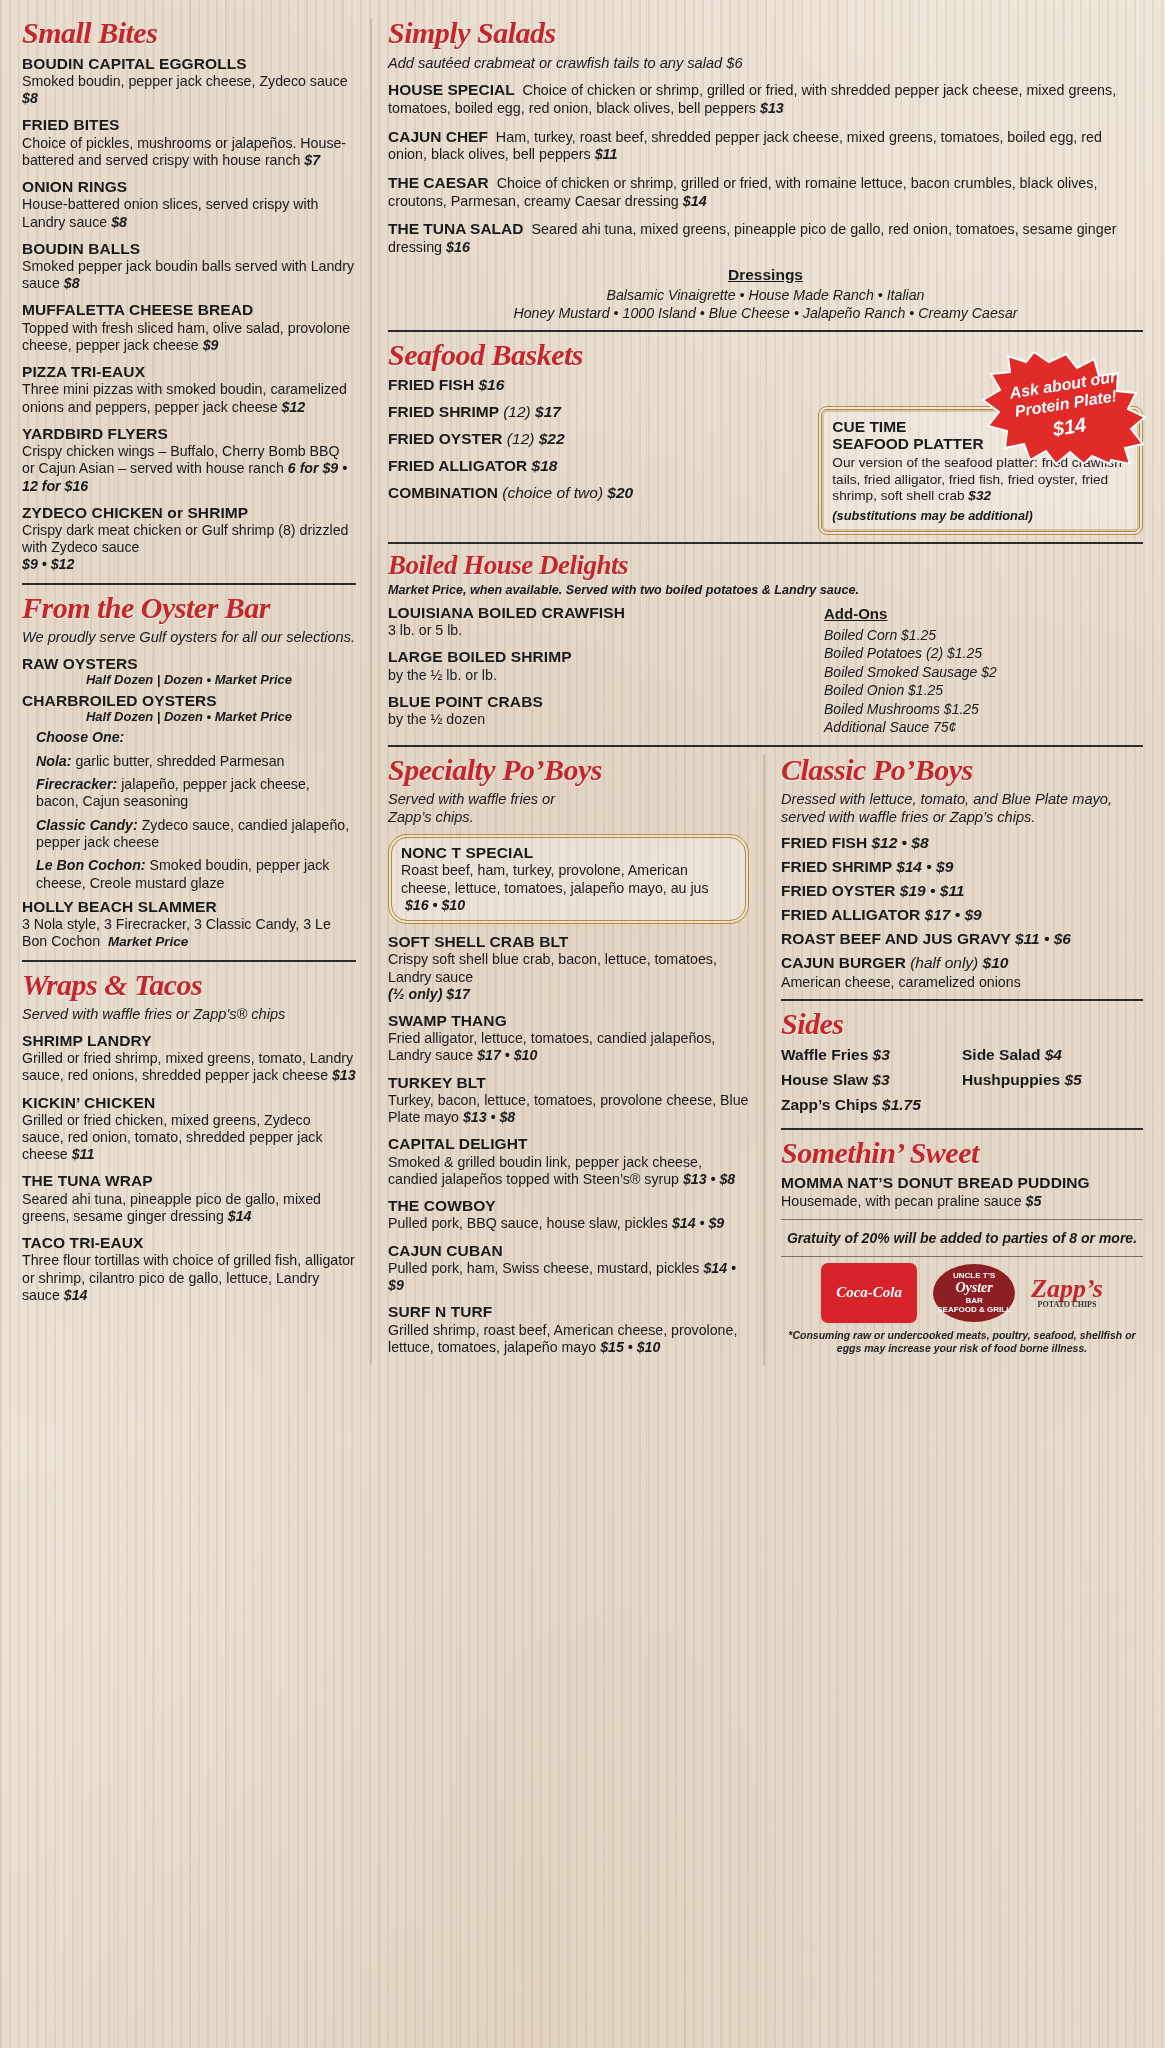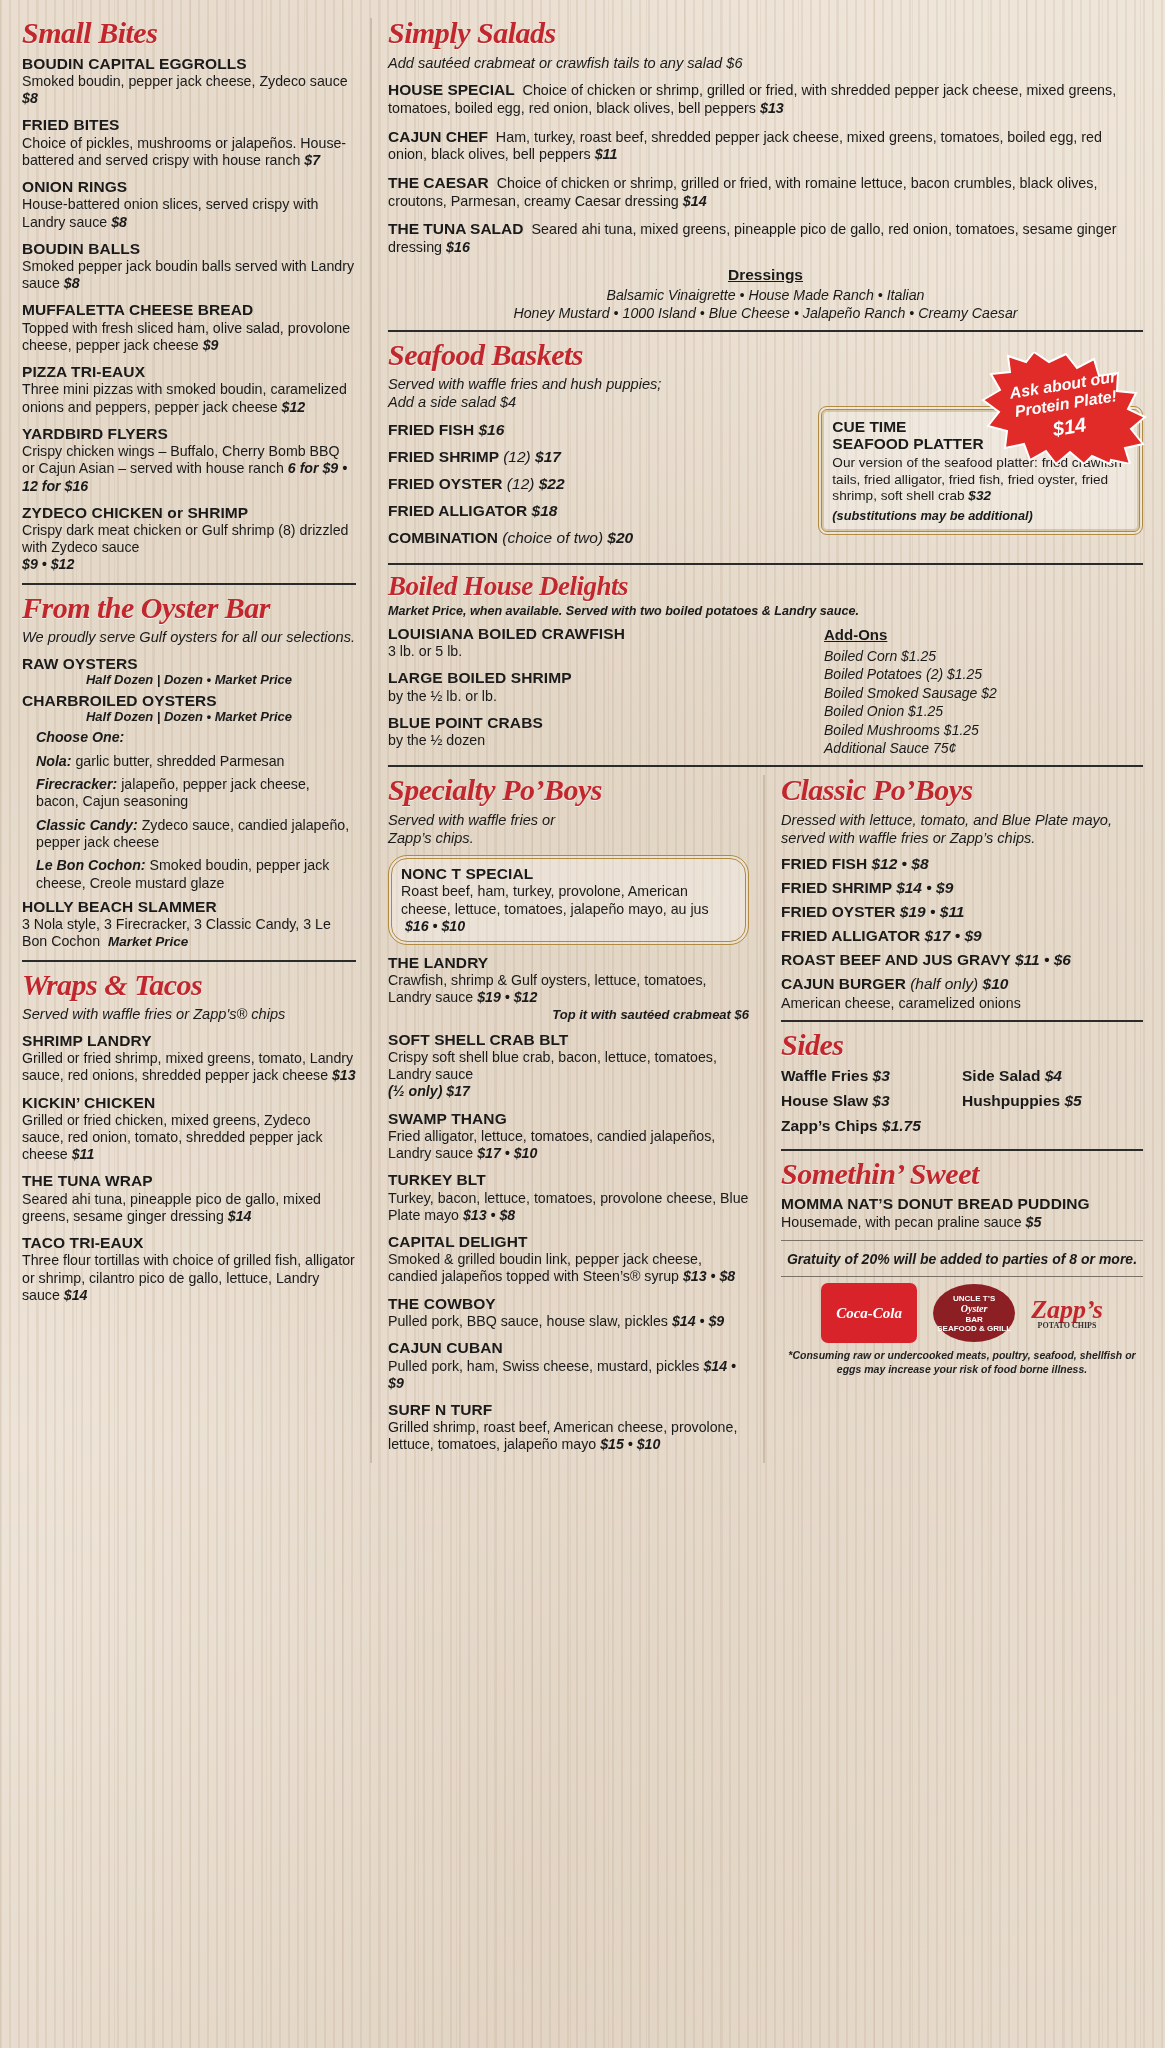--- a/index.html
+++ b/index.html
@@ -128,21 +128,21 @@
   .logo-coke{
     width:96px;height:60px;border-radius:7px;background:#d8232a;color:#fff;
     display:flex;align-items:center;justify-content:center;
     font-family:"Liberation Serif",serif;font-style:italic;font-weight:bold;font-size:15px;
   }
   .logo-oyster{
     width:82px;height:58px;border-radius:50%;background:#8c1f23;color:#fff;
     display:flex;flex-direction:column;align-items:center;justify-content:center;
     font-size:8px;font-weight:bold;line-height:1.15;text-align:center;padding:3px;box-sizing:border-box;
   }
-  .logo-oyster .big{font-family:"Liberation Serif",serif;font-style:italic;font-size:10px;}
+  .logo-oyster .big{font-family:"Liberation Serif",serif;font-style:italic;font-size:14px;}
   .logo-zapps{
     color:#c1272d;font-family:"Liberation Serif",serif;font-style:italic;font-weight:bold;font-size:26px;
     line-height:0.9;text-align:center;
   }
   .logo-zapps small{display:block;font-size:8px;color:#333;font-style:normal;}
   .disclaimer{font-size:10.5px;font-style:italic;font-weight:bold;text-align:center;line-height:1.25;color:#222;}
 
   .nonc{
     border:4px double #b08a3e;border-radius:19px;padding:6px 9px;margin:4px 0 9px 0;
     background:rgba(255,255,255,0.3);
@@ -283,24 +283,20 @@
 
       <div class="dressings-t">Dressings</div>
       <div class="dressings">Balsamic Vinaigrette • House Made Ranch • Italian</div>
       <div class="dressings">Honey Mustard • 1000 Island • Blue Cheese • Jalapeño Ranch • Creamy Caesar</div>
 
       <hr class="rule">
 
       <div class="split">
         <div style="width:57%;padding-right:12px;box-sizing:border-box;">
           <h2 class="script">Seafood Baskets</h2>
-          <p class="intro" style="margin-bottom:10px;">
-            <span>Served with waffle fries and hush puppies;</span><br>
-            <span>Add a side salad $4</span>
-          </p>
           <div class="basket"><span>FRIED FISH</span> <span class="qty"></span> <span class="price">$16</span></div>
           <div class="basket"><span>FRIED SHRIMP</span> <span class="qty">(12)</span> <span class="price">$17</span></div>
           <div class="basket"><span>FRIED  OYSTER</span> <span class="qty">(12)</span> <span class="price">$22</span></div>
           <div class="basket"><span>FRIED ALLIGATOR</span> <span class="qty"></span> <span class="price">$18</span></div>
           <div class="basket"><span>COMBINATION</span> <span class="qty">(choice of two)</span> <span class="price">$20</span></div>
         </div>
         <div style="width:43%;padding-top:66px;box-sizing:border-box;">
           <div class="ropebox">
             <div class="t">
               <span>CUE TIME</span><br>
@@ -356,25 +352,20 @@
           <p class="intro">
             <span>Served with waffle fries or</span><br>
             <span>Zapp’s chips.</span>
           </p>
 
           <div class="nonc">
             <div class="itemname">NONC T SPECIAL</div>
             <div class="desc"><span>Roast beef, ham, turkey, provolone, American cheese, lettuce, tomatoes, jalapeño mayo, au jus</span> &nbsp;<span class="price">$16 • $10</span></div>
           </div>
 
-          <div class="block">
-            <div class="itemname">THE LANDRY</div>
-            <div class="desc"><span>Crawfish, shrimp &amp; Gulf oysters, lettuce, tomatoes, Landry sauce</span> <span class="price">$19 • $12</span></div>
-            <div class="topit">Top it with sautéed crabmeat $6</div>
-          </div>
           <div class="block">
             <div class="itemname">SOFT SHELL CRAB BLT</div>
             <div class="desc"><span>Crispy soft shell blue crab, bacon, lettuce, tomatoes, Landry sauce</span><br><span class="price">(½ only) $17</span></div>
           </div>
           <div class="block">
             <div class="itemname">SWAMP THANG</div>
             <div class="desc"><span>Fried alligator, lettuce, tomatoes, candied jalapeños, Landry sauce</span> <span class="price">$17 • $10</span></div>
           </div>
           <div class="block">
             <div class="itemname">TURKEY BLT</div>

